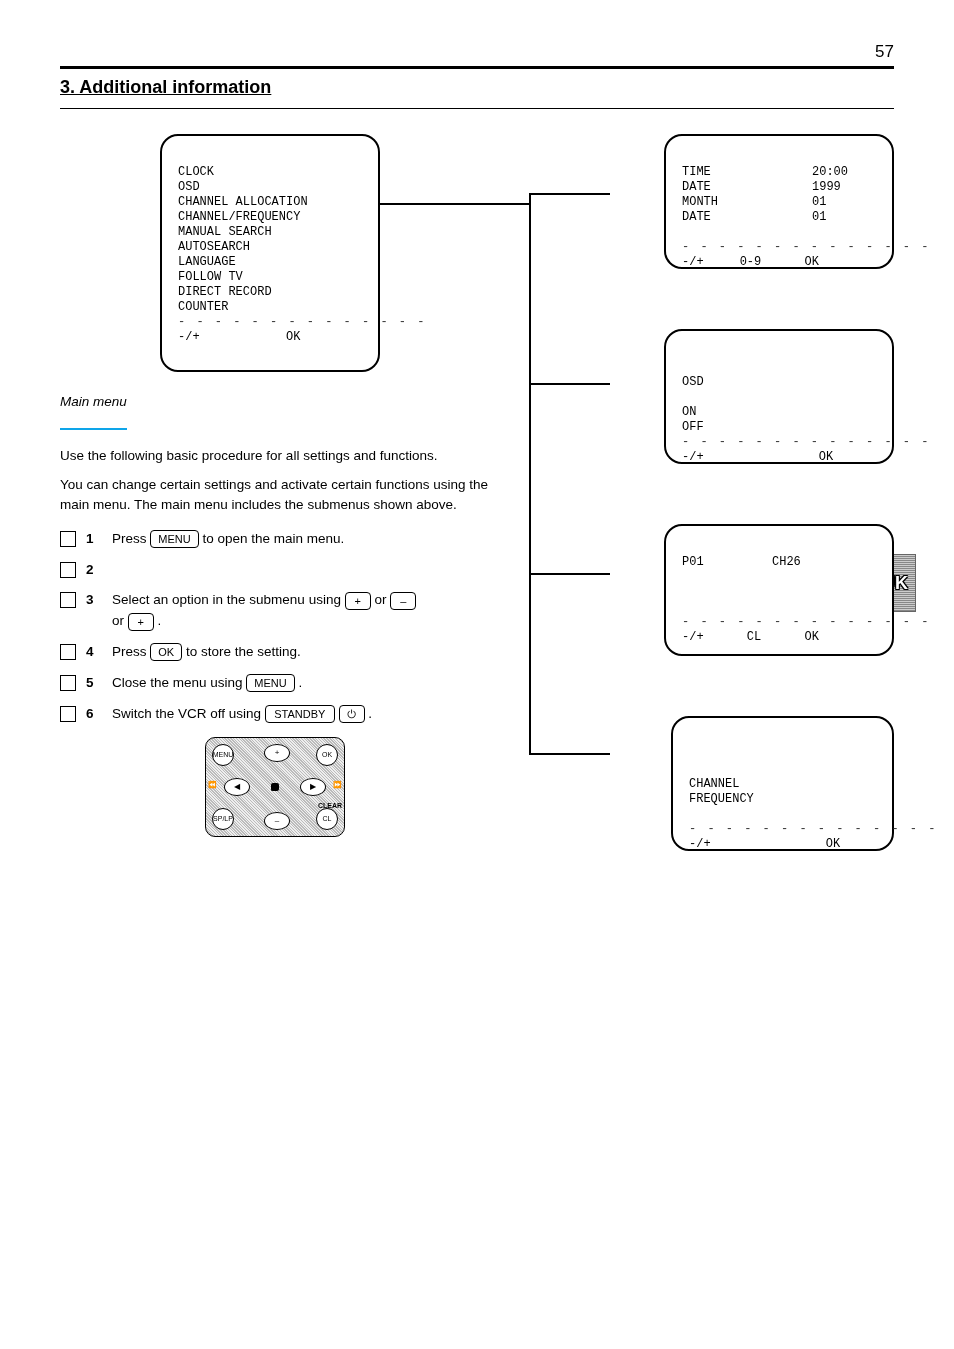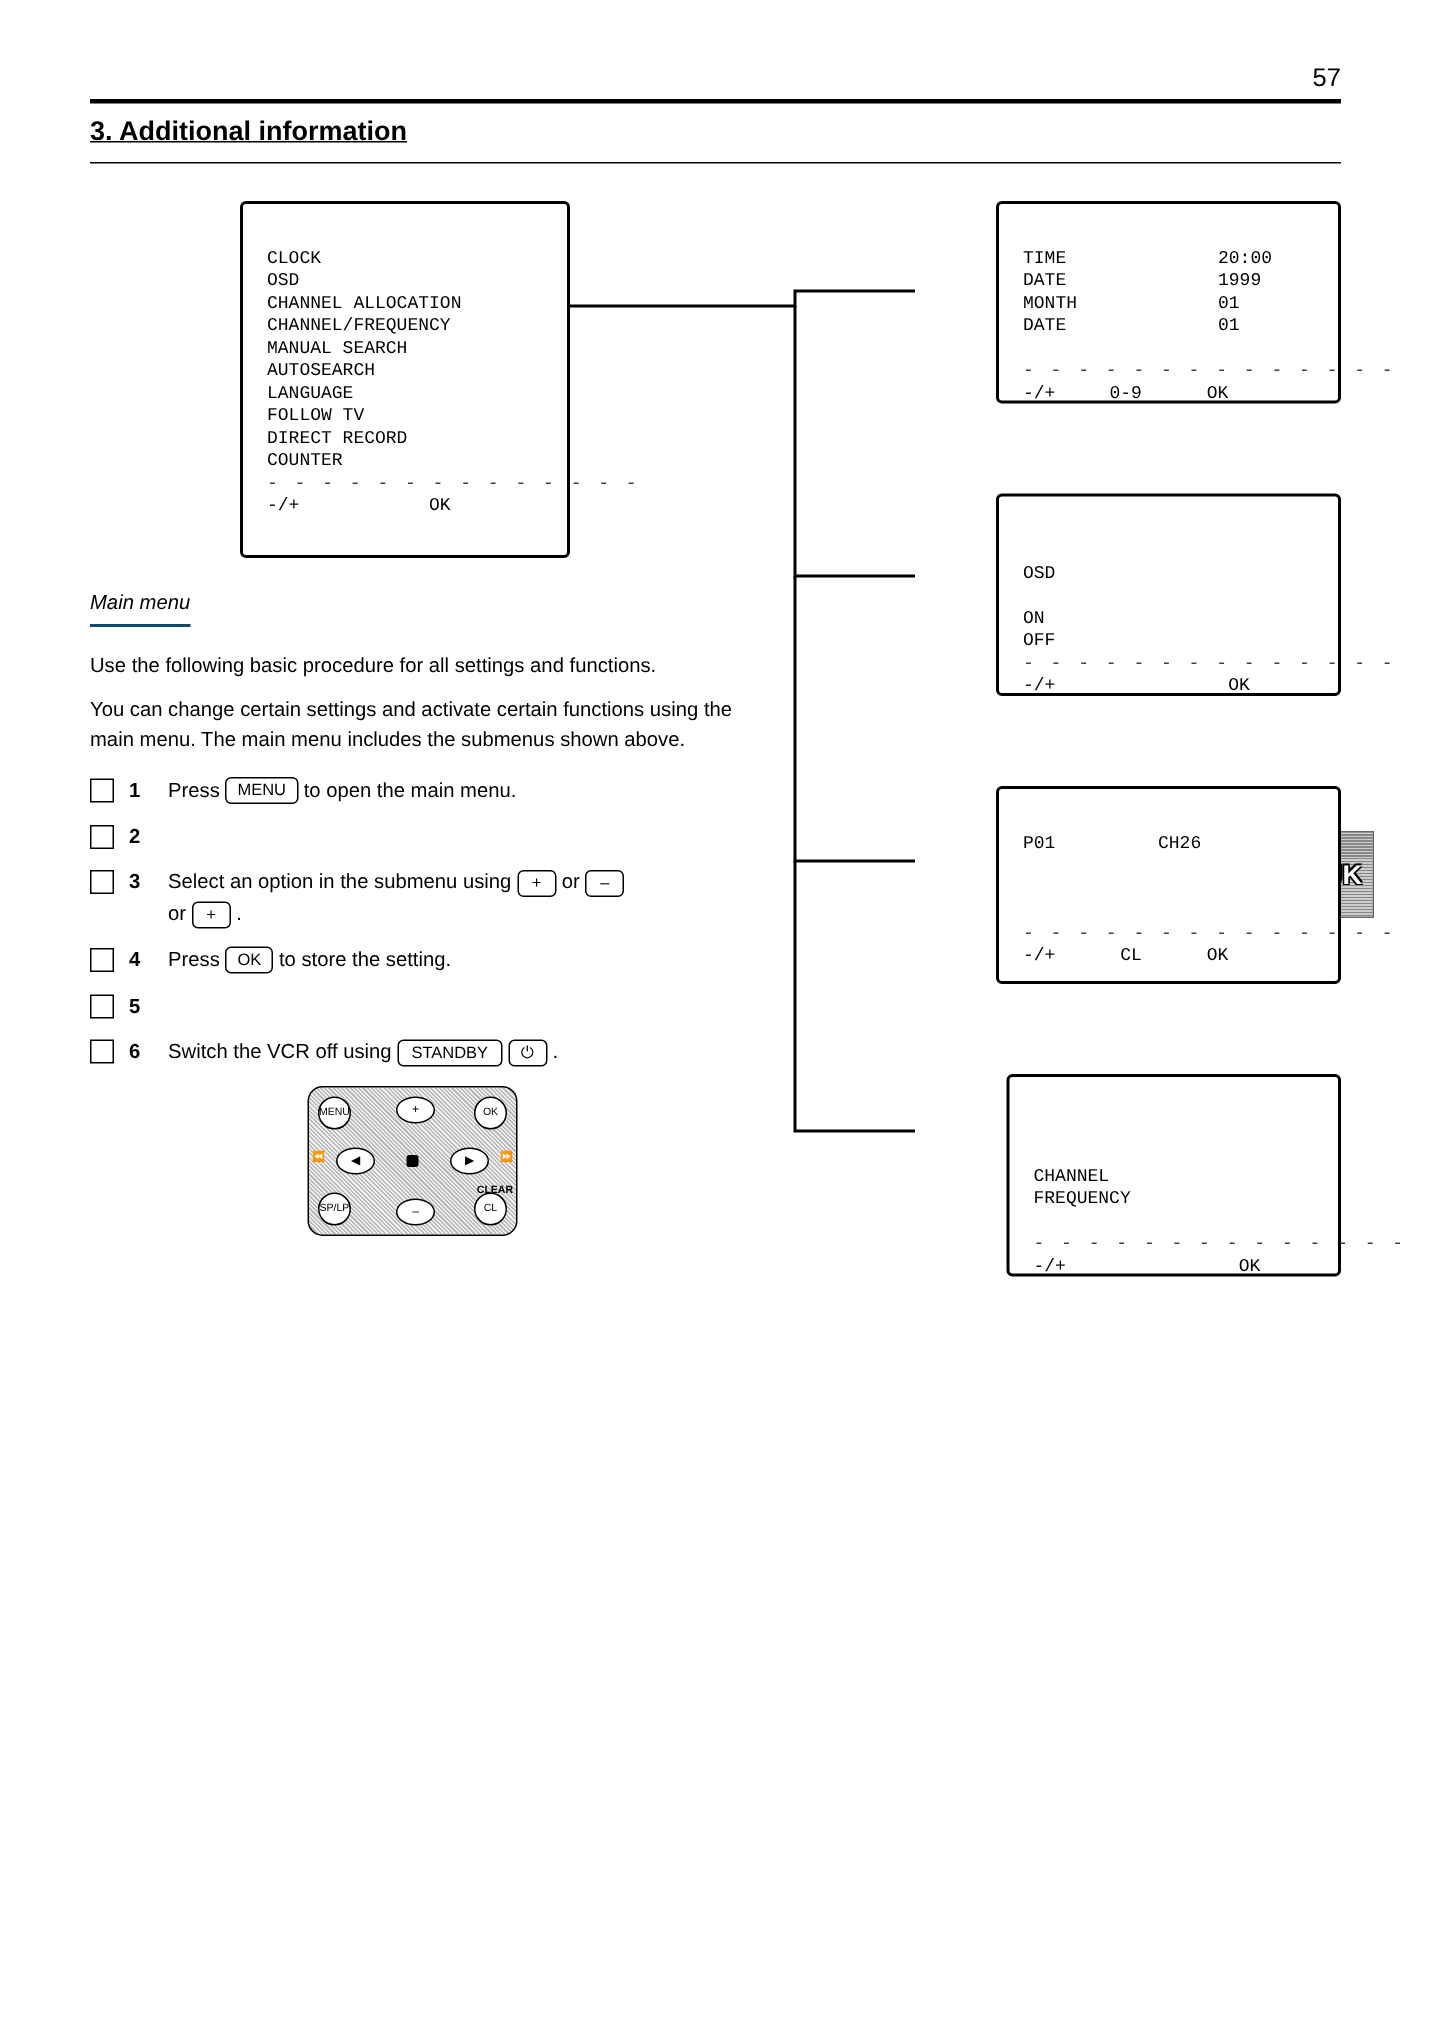--- a/index.html
+++ b/index.html
@@ -20,36 +20,36 @@
   hr.heavy { border: none; border-top: 3px solid #000; margin: 4px 0 0 0; }
   hr.light { border: none; border-top: 1px solid #000; margin: 4px 0 25px 0; }
   .section-title { font-weight: bold; font-size: 18px; margin: 8px 0 10px 0; text-decoration: underline; }
 
   .col-wrap { position: relative; }
   .left-col { width: 430px; }
   .right-col { position: absolute; right: 0; top: 0; width: 290px; }
 
   .osd {
     border: 2px solid #000;
-    border-radius: 4px;
+    border-radius: 18px;
     font-family: "Courier New", monospace;
     font-size: 12px;
     line-height: 1.25;
     white-space: pre;
     padding: 14px 16px 10px 16px;
     margin-bottom: 60px;
     background: #fff;
   }
   .osd .divider { letter-spacing: 2px; color: #333; }
 
   .body-text { font-size: 13.5px; line-height: 1.5; margin-top: 150px; }
   .body-text p { margin: 0 0 8px 0; }
   .body-text .subhead {
-    font-style: italic; border-bottom: 2px solid #0c4a6e;
-    display: inline-block; padding-bottom: 4px; margin-bottom: 8px; text-align: center;
+    font-style: italic; border-bottom: 2px solid #0ea5e9;
+    display: inline-block; padding-bottom: 16px; margin-bottom: 8px; text-align: center;
   }
 
   .steps { list-style: none; padding: 0; margin: 14px 0 0 0; }
   .steps li { display: flex; align-items: flex-start; gap: 10px; margin-bottom: 10px; }
   .box { width: 16px; height: 16px; border: 1.5px solid #000; flex: 0 0 16px; margin-top: 2px; }
   .stepnum { font-weight: bold; min-width: 16px; }
   .steptext { flex: 1; font-size: 13.5px; line-height: 1.55; }
 
   .key {
     display: inline-block;
@@ -177,20 +177,25 @@
             <span class="stepnum">4</span>
             <span class="steptext">
               <span>Press </span>
               <span class="key">OK</span>
               <span> to store the setting.</span>
             </span>
           </li>
           <li>
             <span class="box"></span>
             <span class="stepnum">5</span>
+            <span class="steptext">
+              <span>Close the menu using </span>
+              <span class="key wide">MENU</span>
+              <span>.</span>
+            </span>
           </li>
           <li>
             <span class="box"></span>
             <span class="stepnum">6</span>
             <span class="steptext">
               <span>Switch the VCR off using </span>
               <span class="key wide" style="min-width:70px">STANDBY</span>
               <span class="key pwr"></span>
               <span>.</span>
             </span>

